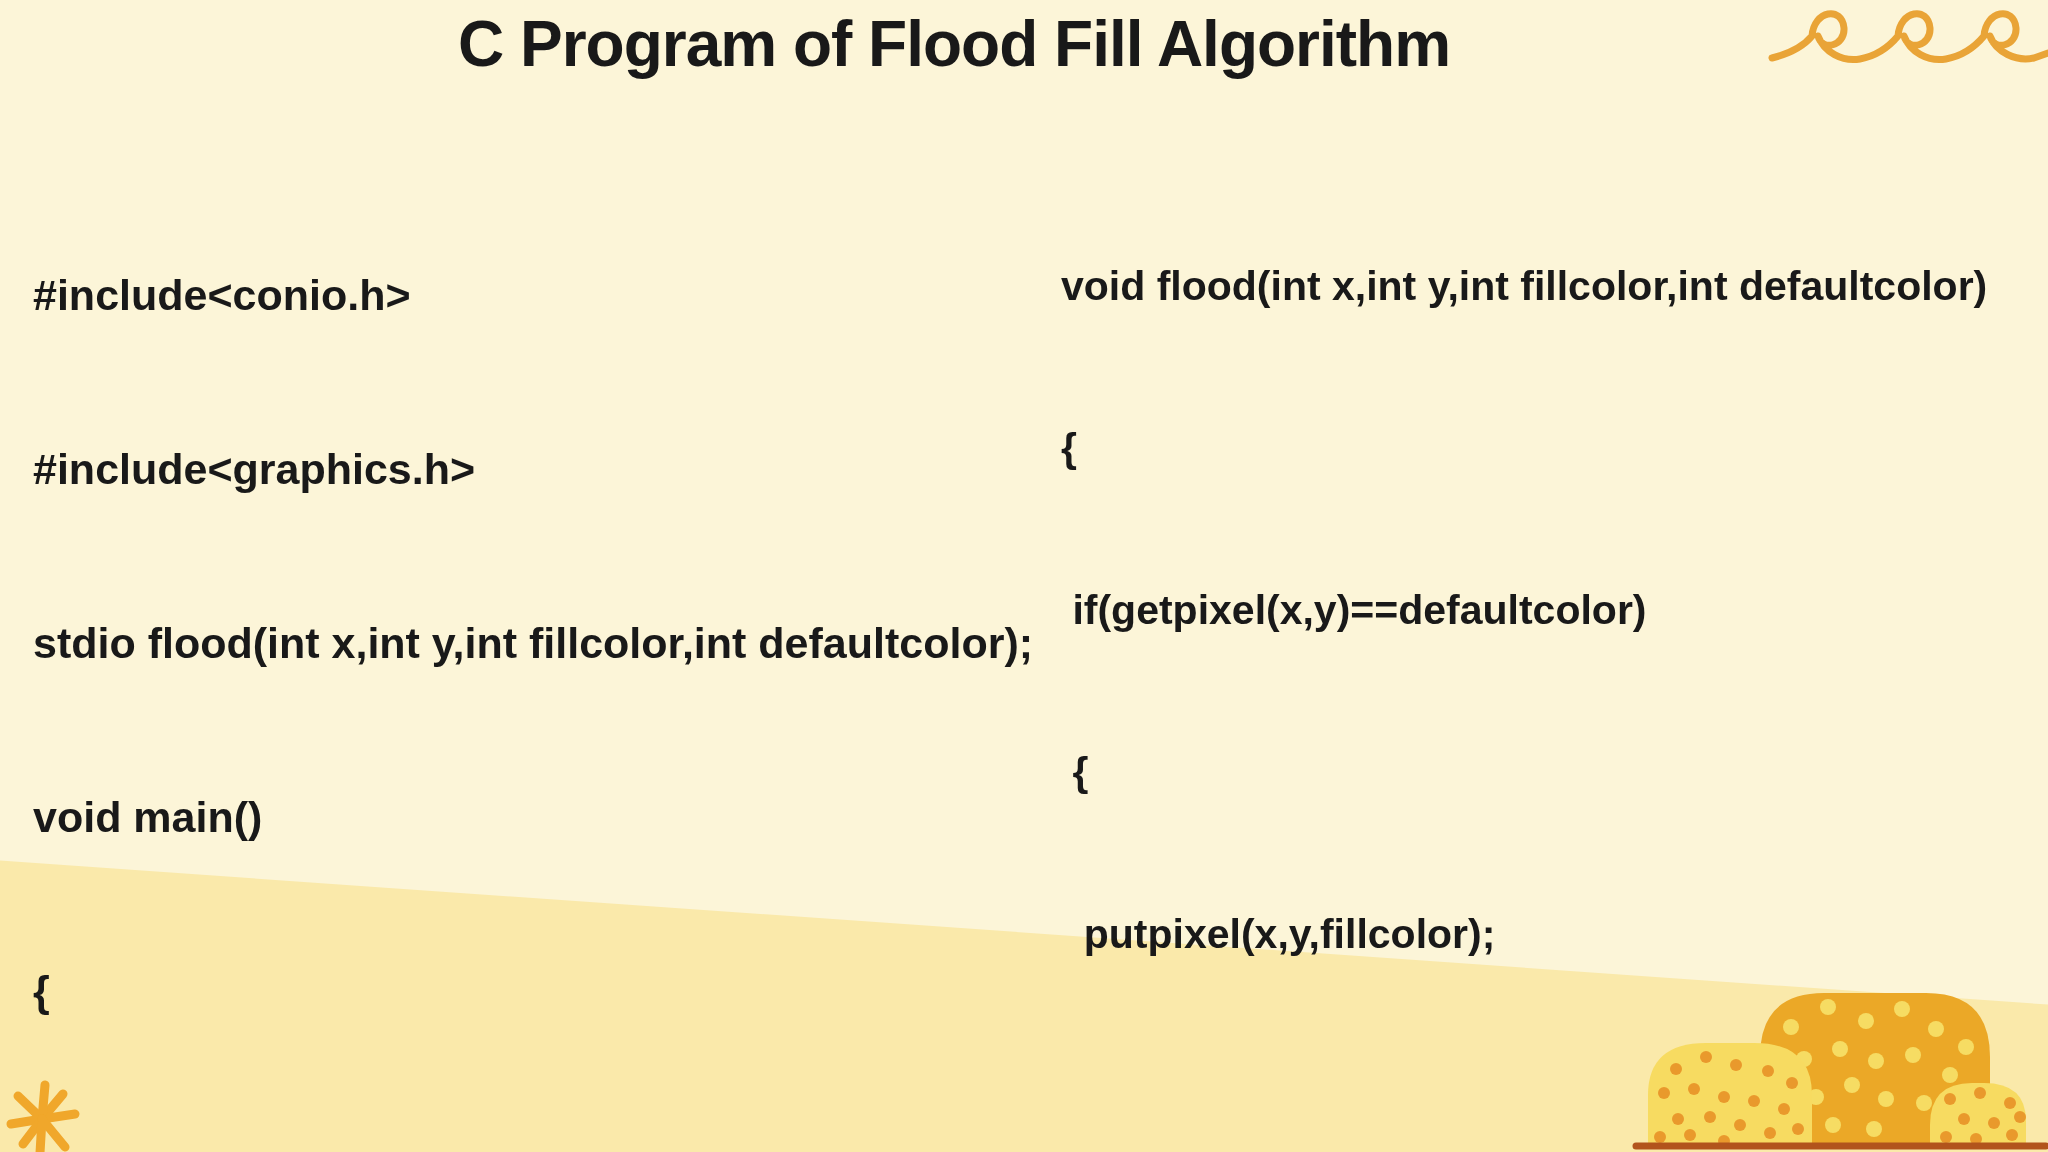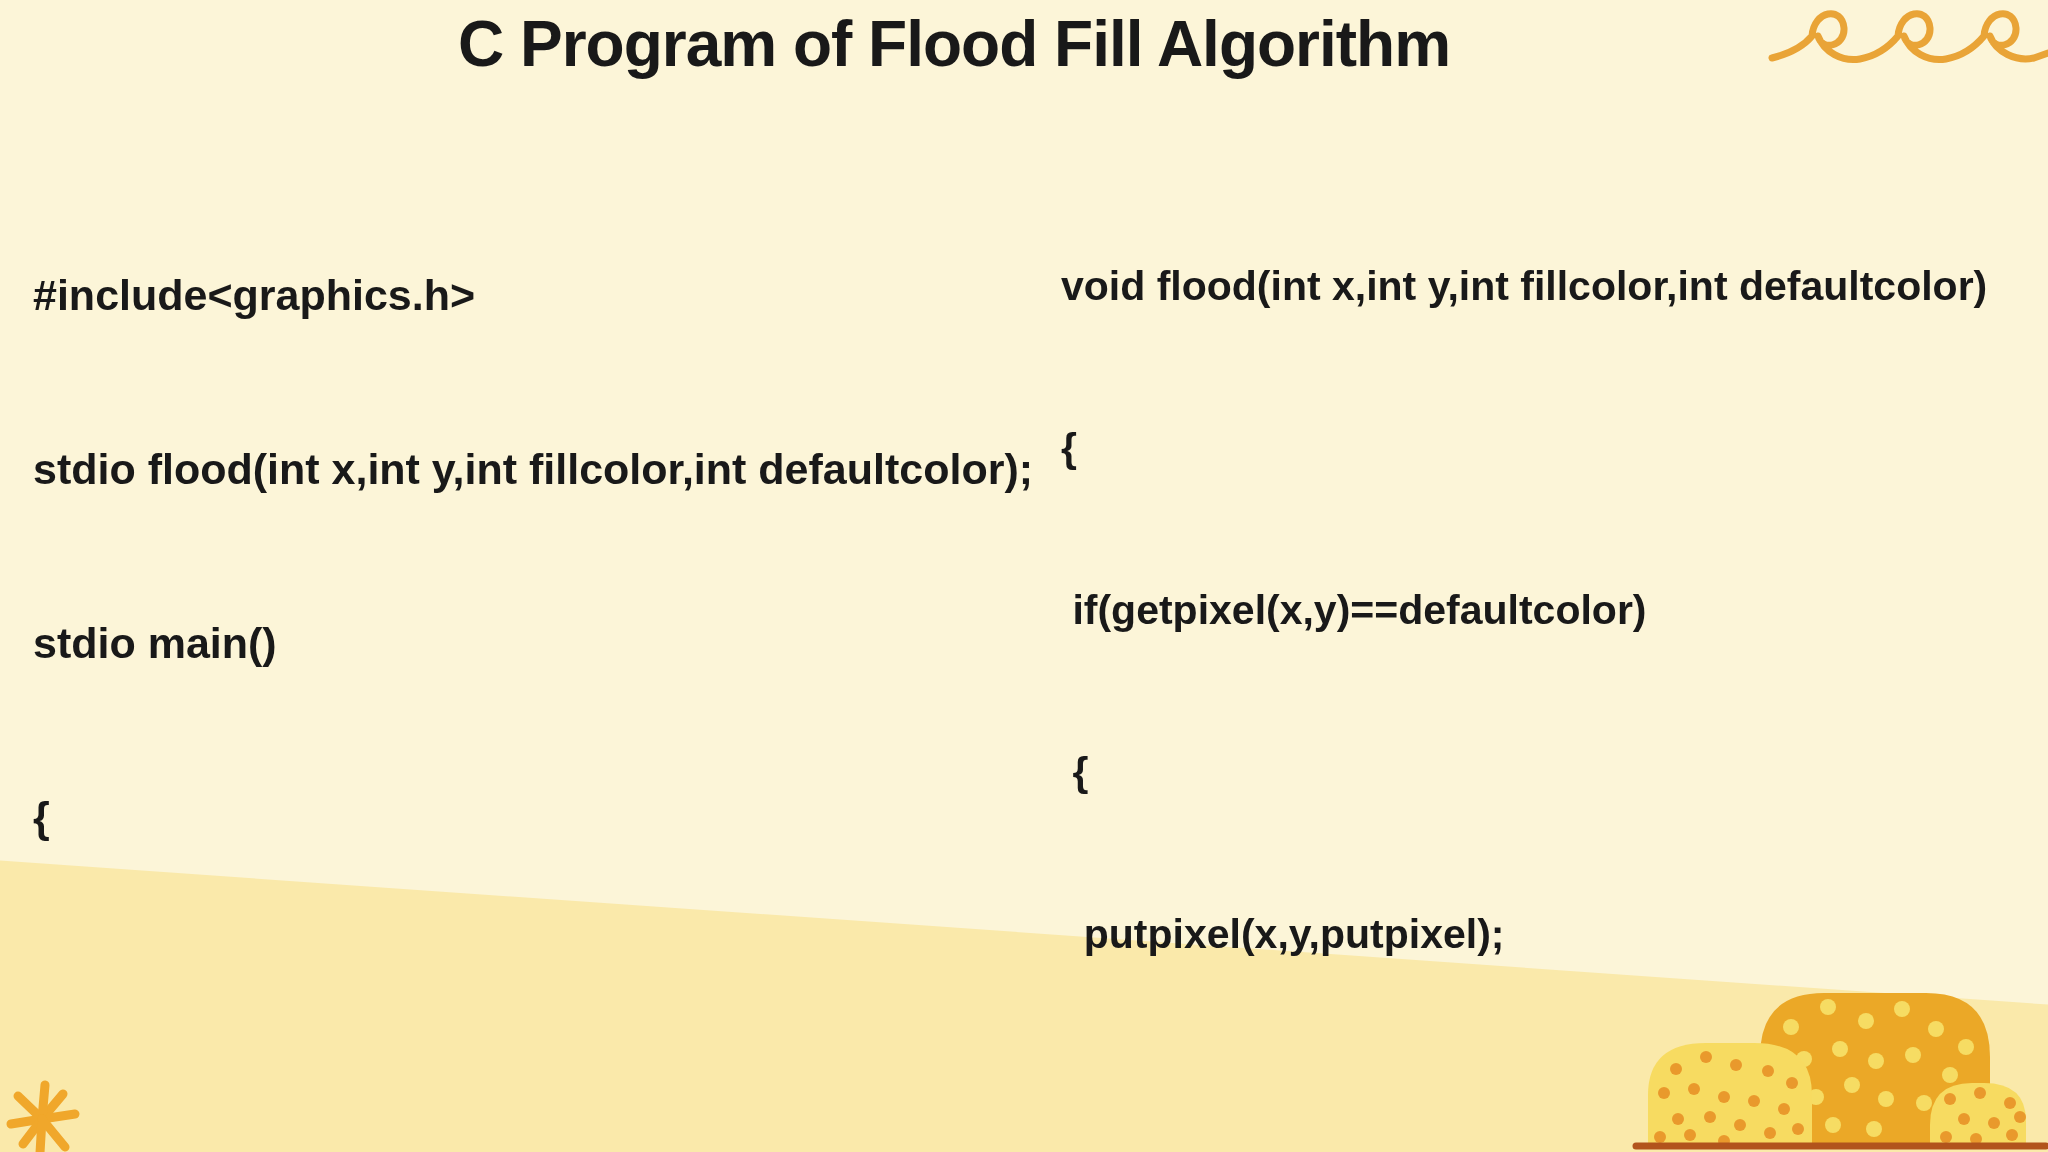--- a/index.html
+++ b/index.html
@@ -64,41 +64,42 @@
 </head>
 <body>
 
 <div class="slide">
 
   <div class="band"></div>
 
   <h1 class="title">C Program of Flood Fill Algorithm</h1>
 
   <div class="code code-left">
+    <div class="code-line">#include&lt;conio.h&gt;</div>
     <div class="code-line">#include&lt;graphics.h&gt;</div>
     <div class="code-line">stdio flood(int x,int y,int fillcolor,int defaultcolor);</div>
-    <div class="code-line">stdio main()</div>
+    <div class="code-line">void main()</div>
     <div class="code-line">{</div>
     
     
     
     
     
     
     
     
     
   </div>
 
   <div class="code code-right">
     <div class="code-line">void flood(int x,int y,int fillcolor,int defaultcolor)</div>
     <div class="code-line">{</div>
     <div class="code-line"> if(getpixel(x,y)==defaultcolor)</div>
     <div class="code-line"> {</div>
-    <div class="code-line">  putpixel(x,y,putpixel);</div>
+    <div class="code-line">  putpixel(x,y,fillcolor);</div>
     
     
     
     
     
     
   </div>
 
   <svg class="squiggle" width="290" height="80" viewBox="0 0 290 80" aria-hidden="true">
     <path d="M 14 56

